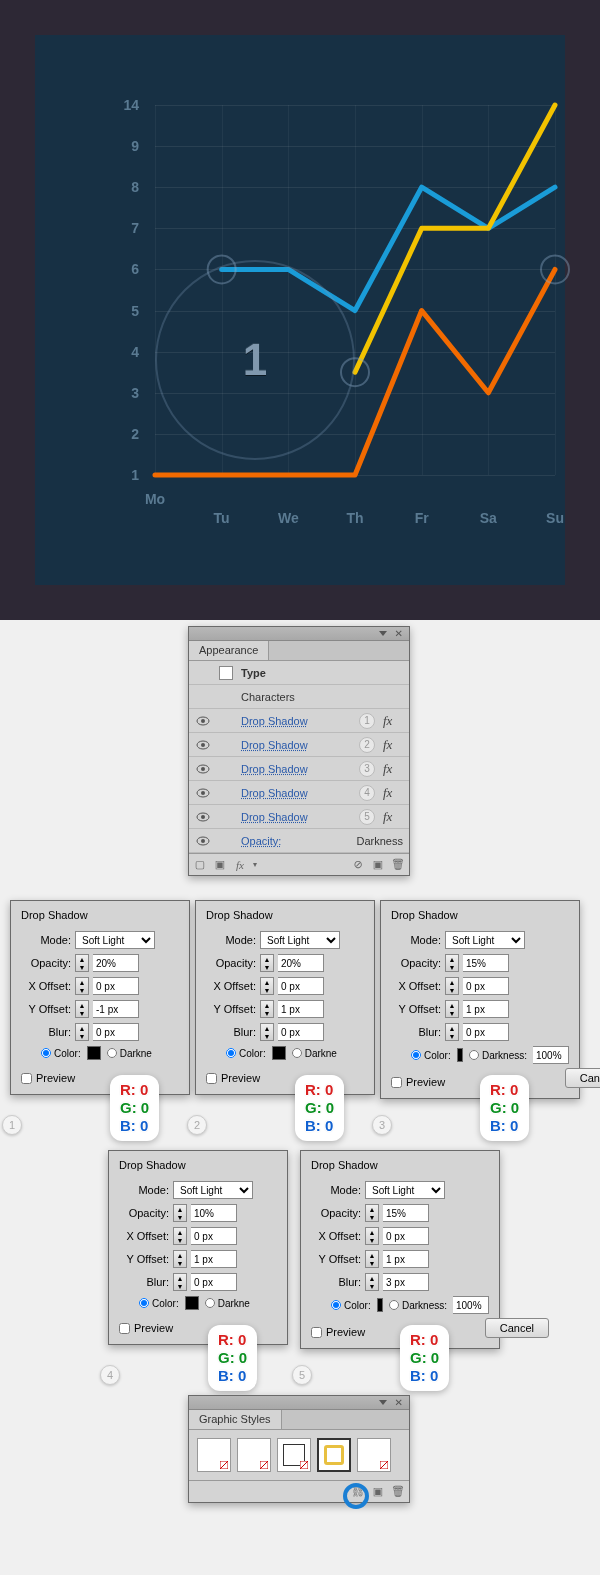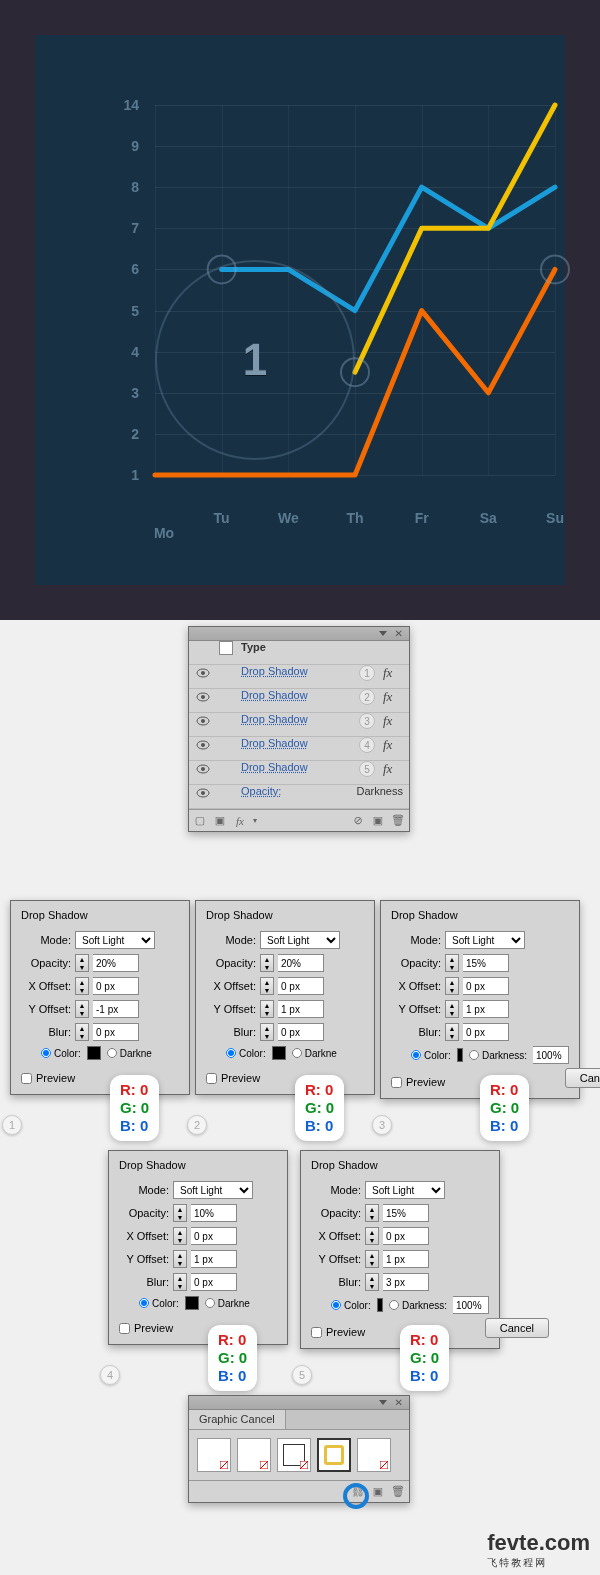--- a/index.html
+++ b/index.html
@@ -24,21 +24,21 @@
 .panel-top{height:14px;background:linear-gradient(#b8b8b8,#a8a8a8);border-bottom:1px solid #888;position:relative}
 .panel-top .tri{position:absolute;right:22px;top:4px;width:0;height:0;border-left:4px solid transparent;border-right:4px solid transparent;border-top:5px solid #555}
 .panel-top .x{position:absolute;right:6px;top:1px;font-size:10px;color:#555}
 .panel-tabs{height:20px;display:flex;background:#c4c4c4;border-bottom:1px solid #999}
 .panel-tab{padding:3px 10px;border-right:1px solid #999;background:#d4d4d4;font-size:11px}
 .panel-body{background:#d4d4d4}
 .panel-footer{height:22px;border-top:1px solid #999;display:flex;align-items:center;padding:0 4px;gap:6px}
 .foot-ico{width:14px;height:14px;display:inline-flex;align-items:center;justify-content:center;font-size:11px;color:#666}
 
 
-.app-row{display:flex;align-items:flex-start;height:24px;border-bottom:1px solid #bbb;padding:0 6px;gap:8px}
+.app-row{display:flex;align-items:center;height:24px;border-bottom:1px solid #bbb;padding:0 6px;gap:8px}
 .eye{width:16px;height:16px;display:flex;align-items:center;justify-content:center}
 .eye svg{width:14px;height:10px}
 .swatch-type{width:14px;height:14px;background:#fff;border:1px solid #888}
 .app-label{flex:1;color:#2a5aaa;text-decoration:underline dotted}
 .app-label.plain{color:#333;text-decoration:none}
 .num-badge{width:16px;height:16px;border-radius:50%;background:#e8e8e8;border:1px solid #bbb;display:flex;align-items:center;justify-content:center;font-size:10px;color:#999}
 .fx{font-style:italic;font-family:Georgia,serif;font-size:13px;color:#444;width:20px}
 
 
 .ds{background:#d4d4d4;border:1px solid #6a6a6a;box-shadow:0 3px 8px rgba(0,0,0,0.3);font-size:11px;padding:8px 10px 10px 10px;width:180px;position:absolute}
@@ -93,21 +93,21 @@
         <div class="y-label" style="left: -40px; top: 156.444px;">6</div>
         <div class="grid-line-h" style="top: 123.333px;"></div>
         <div class="y-label" style="left: -40px; top: 115.333px;">7</div>
         <div class="grid-line-h" style="top: 82.2222px;"></div>
         <div class="y-label" style="left: -40px; top: 74.2222px;">8</div>
         <div class="grid-line-h" style="top: 41.1111px;"></div>
         <div class="y-label" style="left: -40px; top: 33.1111px;">9</div>
         <div class="grid-line-h" style="top: 0px;"></div>
         <div class="y-label" style="left: -40px; top: -8px;">14</div>
         <div class="grid-line-v" style="left: 0px;"></div>
-        <div class="x-label" style="left: -15px; top: 420px; margin-left: 9px;">Mo</div>
+        <div class="x-label" style="left: -15px; top: 386px;">Mo</div>
         <div class="grid-line-v" style="left: 66.6667px;"></div>
         <div class="x-label" style="left: 51.6667px; top: 405px;">Tu</div>
         <div class="grid-line-v" style="left: 133.333px;"></div>
         <div class="x-label" style="left: 118.333px; top: 405px;">We</div>
         <div class="grid-line-v" style="left: 200px;"></div>
         <div class="x-label" style="left: 185px; top: 405px;">Th</div>
         <div class="grid-line-v" style="left: 266.667px;"></div>
         <div class="x-label" style="left: 251.667px; top: 405px;">Fr</div>
         <div class="grid-line-v" style="left: 333.333px;"></div>
         <div class="x-label" style="left: 318.333px; top: 405px;">Sa</div>
@@ -128,25 +128,33 @@
   </div>
 </div>
 
 <div class="panels-area">
 
   <div class="panel" style="left:188px;top:6px;width:222px">
     <div class="panel-top">
         <span class="tri"></span>
         <span class="x">✕</span>
       </div>
+    <div class="panel-tabs">
+      <div class="panel-tab">Appearance</div>
+    </div>
     <div class="panel-body">
       <div class="app-row">
         <span style="width:16px"></span>
         <span class="swatch-type"></span>
         <span class="app-label plain" style="font-weight:bold">Type</span>
+      </div>
+      <div class="app-row">
+        <span style="width:16px"></span>
+          <span style="width:14px"></span>
+        <span class="app-label plain">Characters</span>
       </div>
       <div id="app-rows">
           <div class="app-row">
             <span class="eye">
               <svg viewBox="0 0 14 10">
                 <ellipse cx="7" cy="5" rx="6" ry="4" fill="none" stroke="#555" stroke-width="1"></ellipse>
                 <circle cx="7" cy="5" r="2" fill="#555"></circle>
               </svg>
             </span>
             <span style="width:14px"></span>
@@ -576,21 +584,21 @@
       </div>
       <div class="corner-badge" style="left: 292px; top: 745px;">5</div>
     </div>
 
   <div class="panel" style="left:188px;top:775px;width:222px">
     <div class="panel-top">
         <span class="tri"></span>
         <span class="x">✕</span>
       </div>
     <div class="panel-tabs">
-      <div class="panel-tab">Graphic Cancel</div>
+      <div class="panel-tab">Graphic Styles</div>
     </div>
     <div class="gs-body">
       <div class="gs-sw">
           <svg class="sl" viewBox="0 0 8 8">
             <rect width="8" height="8" fill="#fff" stroke="#c00"></rect>
             <line x1="0" y1="8" x2="8" y2="0" stroke="#c00"></line>
           </svg>
         </div>
       <div class="gs-sw">
           <svg class="sl" viewBox="0 0 8 8">
@@ -617,17 +625,13 @@
     </div>
     <div class="panel-footer">
       <span style="flex:1"></span>
       <span class="foot-ico">⛓</span>
       <span class="foot-ico">▣</span>
       <span class="foot-ico">🗑</span>
     </div>
     <div class="gs-ring" style="left:154px;top:87px"></div>
   </div>
 
-  <div class="watermark">
-    <span>fevte.com</span>
-    <small>飞特教程网</small>
-  </div>
 </div>
 
 </body></html>

